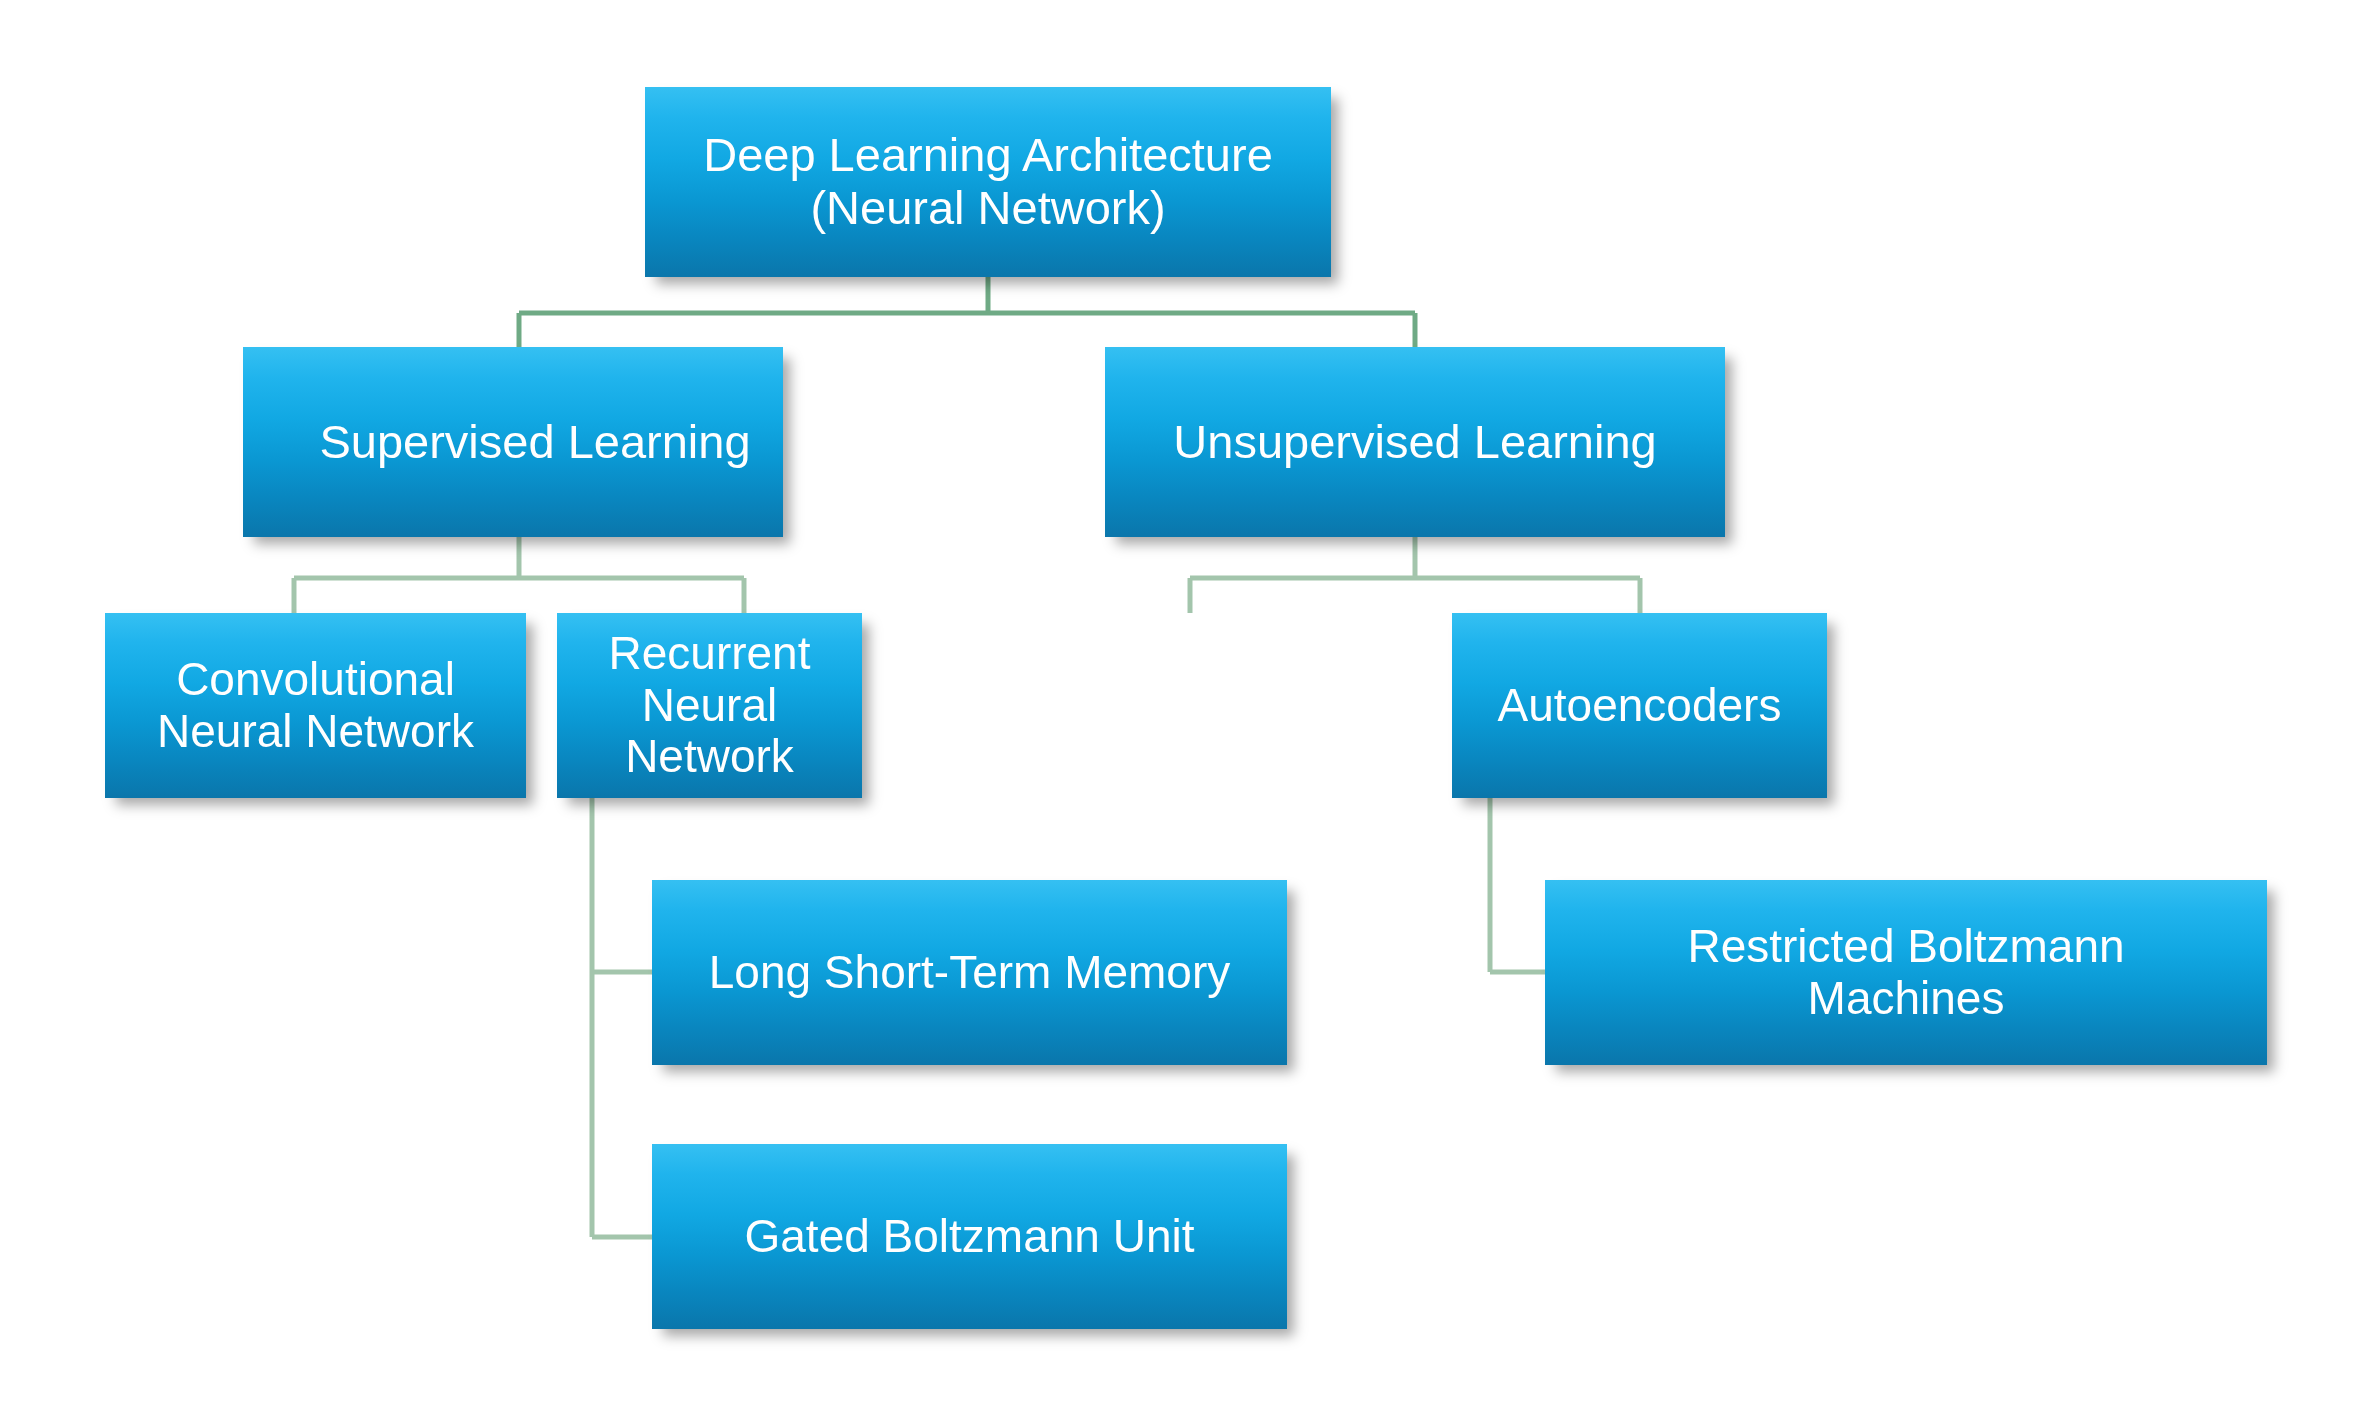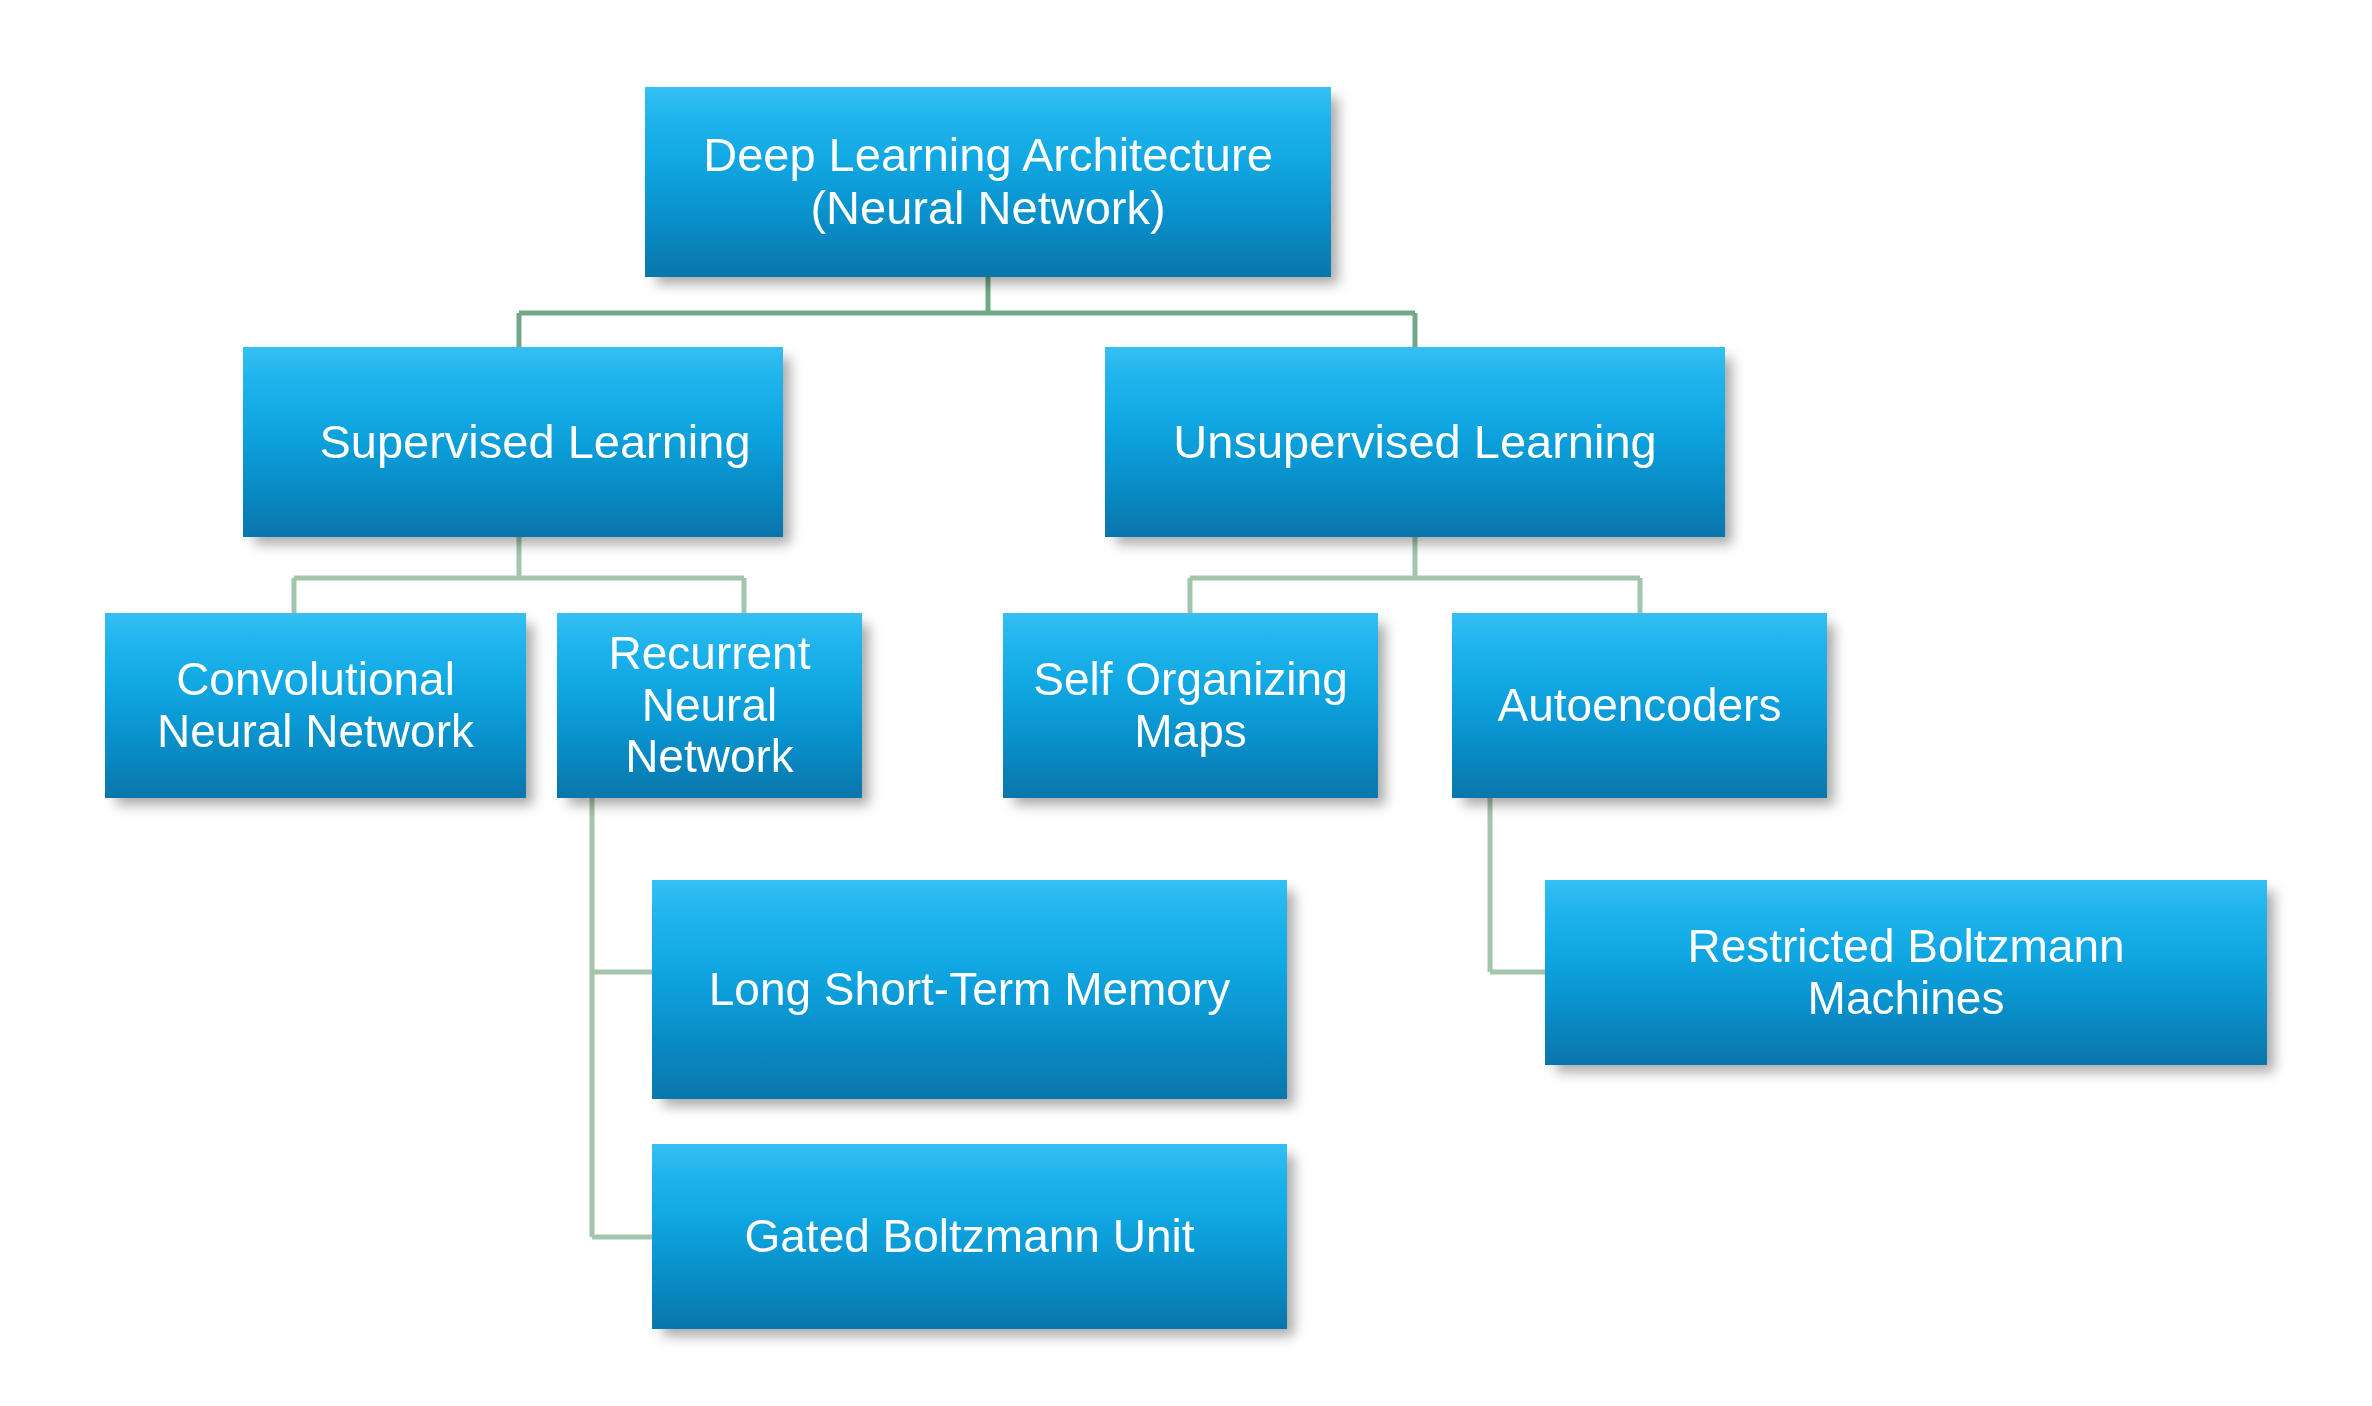--- a/index.html
+++ b/index.html
@@ -117,30 +117,26 @@
   <div class="node tier-three overflow-label" style="left:105px; top:613px; width:421px; height:185px;">
     <span class="label">Convolutional
 Neural Network</span>
   </div>
 
   <div class="node tier-three overflow-label" style="left:557px; top:613px; width:305px; height:185px;">
     <span class="label">Recurrent
 Neural Network</span>
   </div>
 
-  <div class="node tier-three overflow-label" style="left:1003px; top:613px; width:375px; height:185px;">
-    <span class="label">Self Organizing
-Maps</span>
-  </div>
 
   <div class="node tier-three overflow-label" style="left:1452px; top:613px; width:375px; height:185px;">
     <span class="label">Autoencoders</span>
   </div>
 
-  <div class="node tier-four" style="left:652px; top:880px; width:635px; height:219px;">
+  <div class="node tier-four" style="left:652px; top:880px; width:635px; height:185px;">
     <span class="label">Long Short-Term Memory</span>
   </div>
 
   <div class="node tier-four" style="left:1545px; top:880px; width:722px; height:185px;">
     <span class="label">Restricted Boltzmann
 Machines</span>
   </div>
 
   <div class="node tier-four" style="left:652px; top:1144px; width:635px; height:185px;">
     <span class="label">Gated Boltzmann Unit</span>

